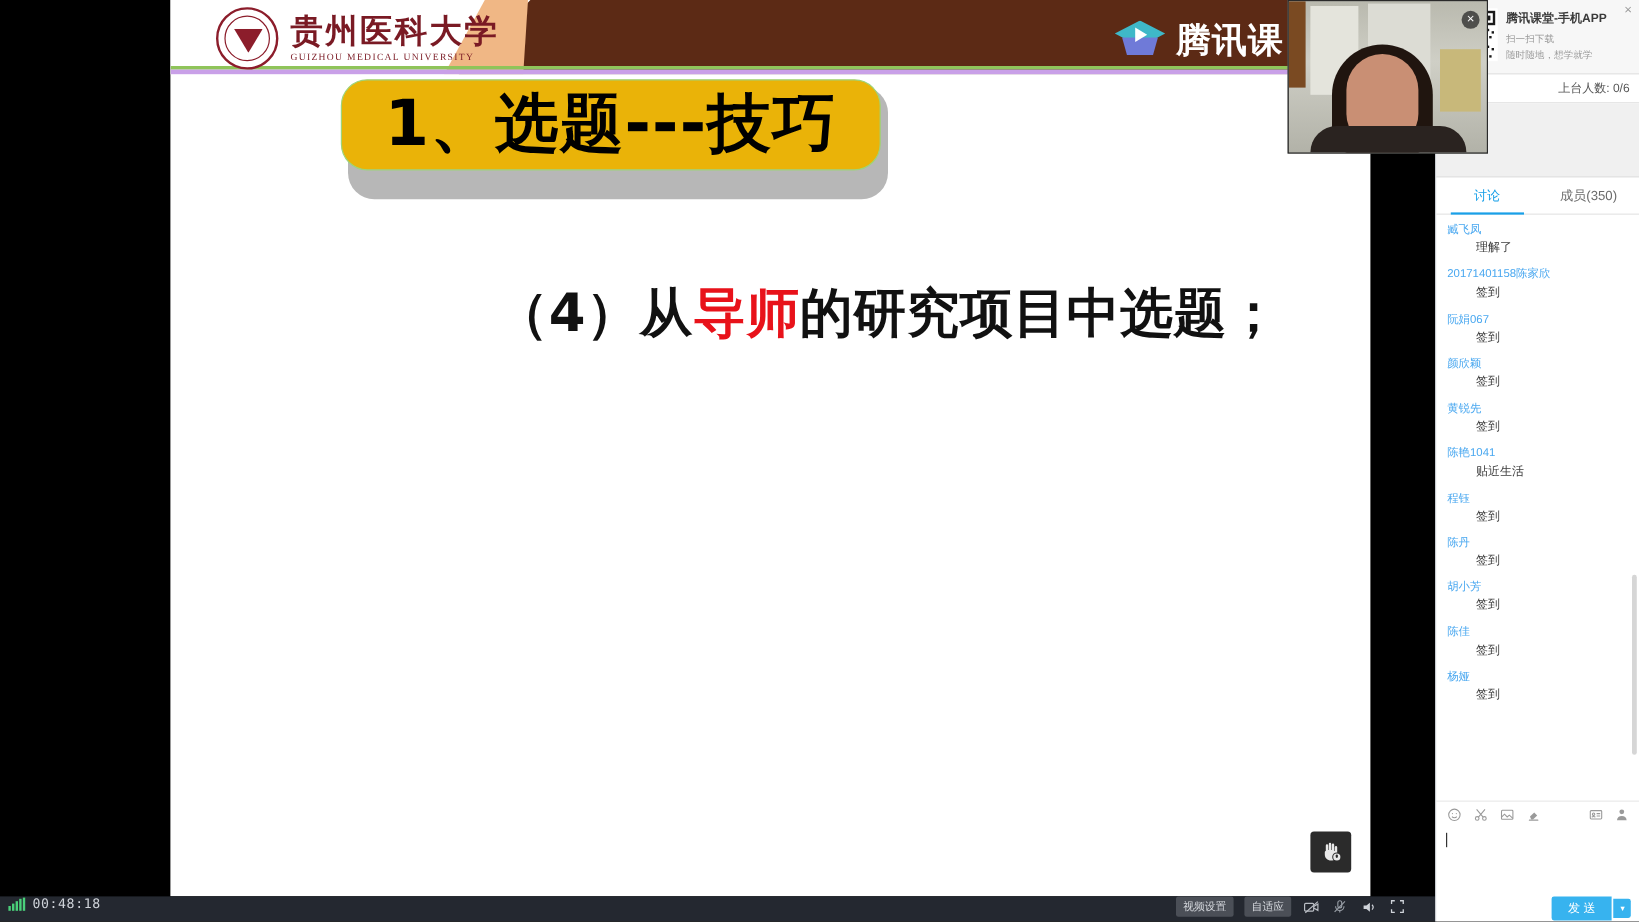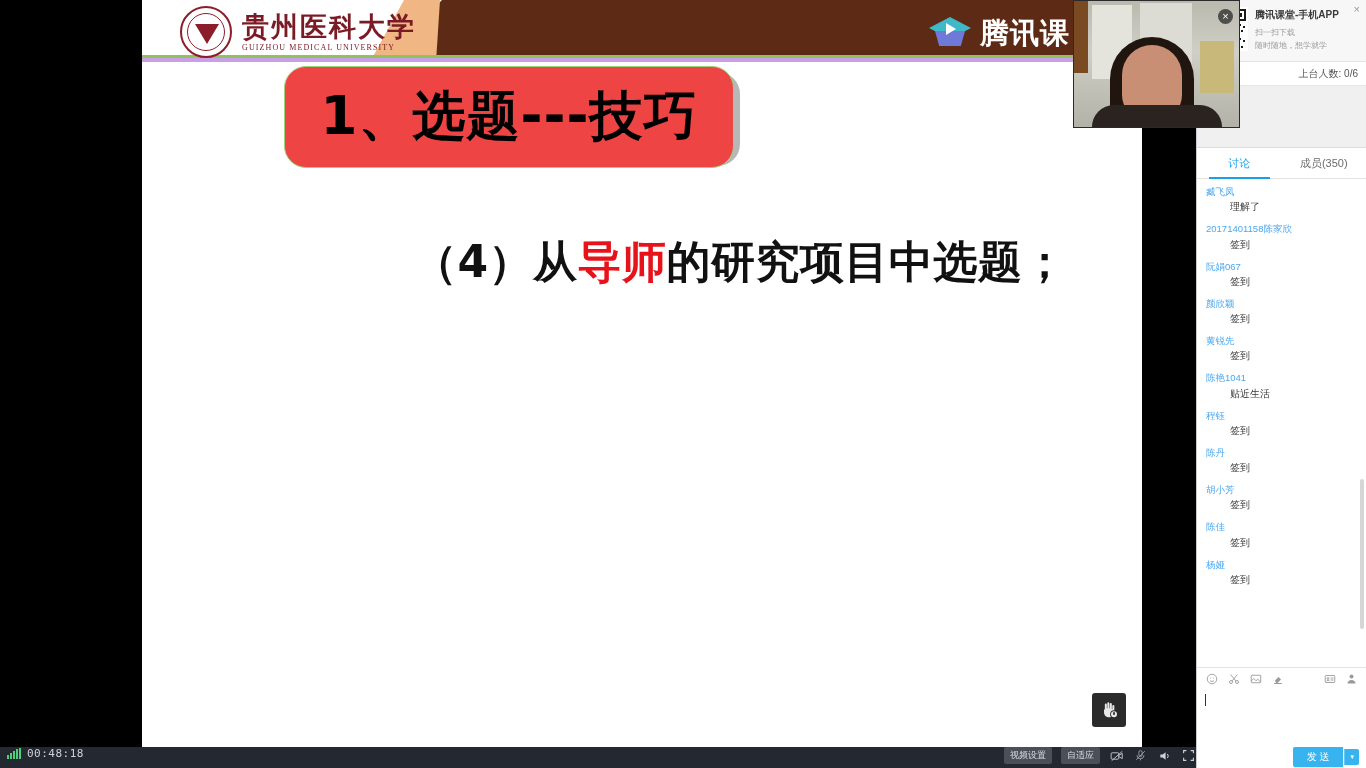--- a/index.html
+++ b/index.html
@@ -36,21 +36,21 @@
   .tx-cap .cap { position:absolute; left:0; top:0; width:42px; height:22px; background:#3fb8c8;
                  clip-path:polygon(21px 0,42px 11px,21px 22px,0 11px); }
   .tx-cap .base { position:absolute; left:6px; top:14px; width:30px; height:15px; background:#6f7ad8;
                   clip-path:polygon(0 0,100% 0,86% 100%,14% 100%); }
   .tx-cap .play { position:absolute; left:17px; top:6px; width:0; height:0;
                   border-left:10px solid #fff; border-top:6px solid transparent; border-bottom:6px solid transparent; }
   .tx-txt { font-family:"DejaVu Sans",sans-serif; font-size:29px; font-weight:bold; color:#fff; letter-spacing:1px; }
 
   
   .title-shadow { position:absolute; left:148px; top:72px; width:450px; height:94px; background:#b7b7b7; border-radius:22px; }
-  .title-chip { position:absolute; left:142px; top:66px; width:450px; height:102px; background:#ef4444;
+  .title-chip { position:absolute; left:142px; top:66px; width:450px; height:76px; background:#eab308;
                 border:1px solid #9ed47a; border-radius:22px; display:flex; align-items:center; justify-content:center; }
   .title-chip span { font-family:"DejaVu Sans",sans-serif; font-size:53px; font-weight:bold; color:#000; letter-spacing:1px; white-space:nowrap; }
 
   
   .body-area { position:absolute; left:0; top:235px; width:100%; padding:0 75px 0 78px;text-align:right; }
   .bline { font-family:"DejaVu Sans",sans-serif; font-size:44px; font-weight:bold; color:#111;
            line-height:1.22; letter-spacing:0.5px; }
   .bline.l2 { margin-top:68px; }
   .hl { color:#e8121a; }
 
@@ -77,21 +77,21 @@
 
   
   #playerbar { position:absolute; left:0; top:747px; width:1196px; height:21px; background:#242830;
                display:flex; align-items:flex-start; }
   .pb-left { display:flex; align-items:center; gap:6px; padding-left:7px; }
   .sig { display:flex; align-items:flex-end; gap:1px; }
   .sig i { display:block; width:2px; background:#4ad07a; }
   .sig i:nth-child(1){height:4px}.sig i:nth-child(2){height:6px}.sig i:nth-child(3){height:8px}
   .sig i:nth-child(4){height:10px}.sig i:nth-child(5){height:11px}
   .pb-time { color:#cfd3d9; font-size:11px; font-family:"DejaVu Sans Mono",monospace; letter-spacing:.5px; }
-  .pb-right { margin-left:auto; display:flex; align-items:center; gap:9px; padding-right:0; }
+  .pb-right { margin-left:auto; display:flex; align-items:center; gap:9px; padding-right:24px; }
   .pb-chip { background:#4b4f57; color:#d6d9de; font-size:9px; padding:2px 6px; border-radius:2px; white-space:nowrap; }
   .pb-ico { width:15px; height:15px; display:flex; align-items:center; justify-content:center; }
 
   
   #side { position:absolute; left:1196px; top:0; width:170px; height:768px; background:#fff;
           border-left:1px solid #c9ccd1; display:flex; flex-direction:column; }
 
   .qr-panel { height:62px; background:#f7f7f7; display:flex; padding:7px 8px 0 7px; position:relative;
               border-bottom:1px solid #e3e3e3; }
   .qr { width:44px; height:44px; flex:none; background:#fff; }

